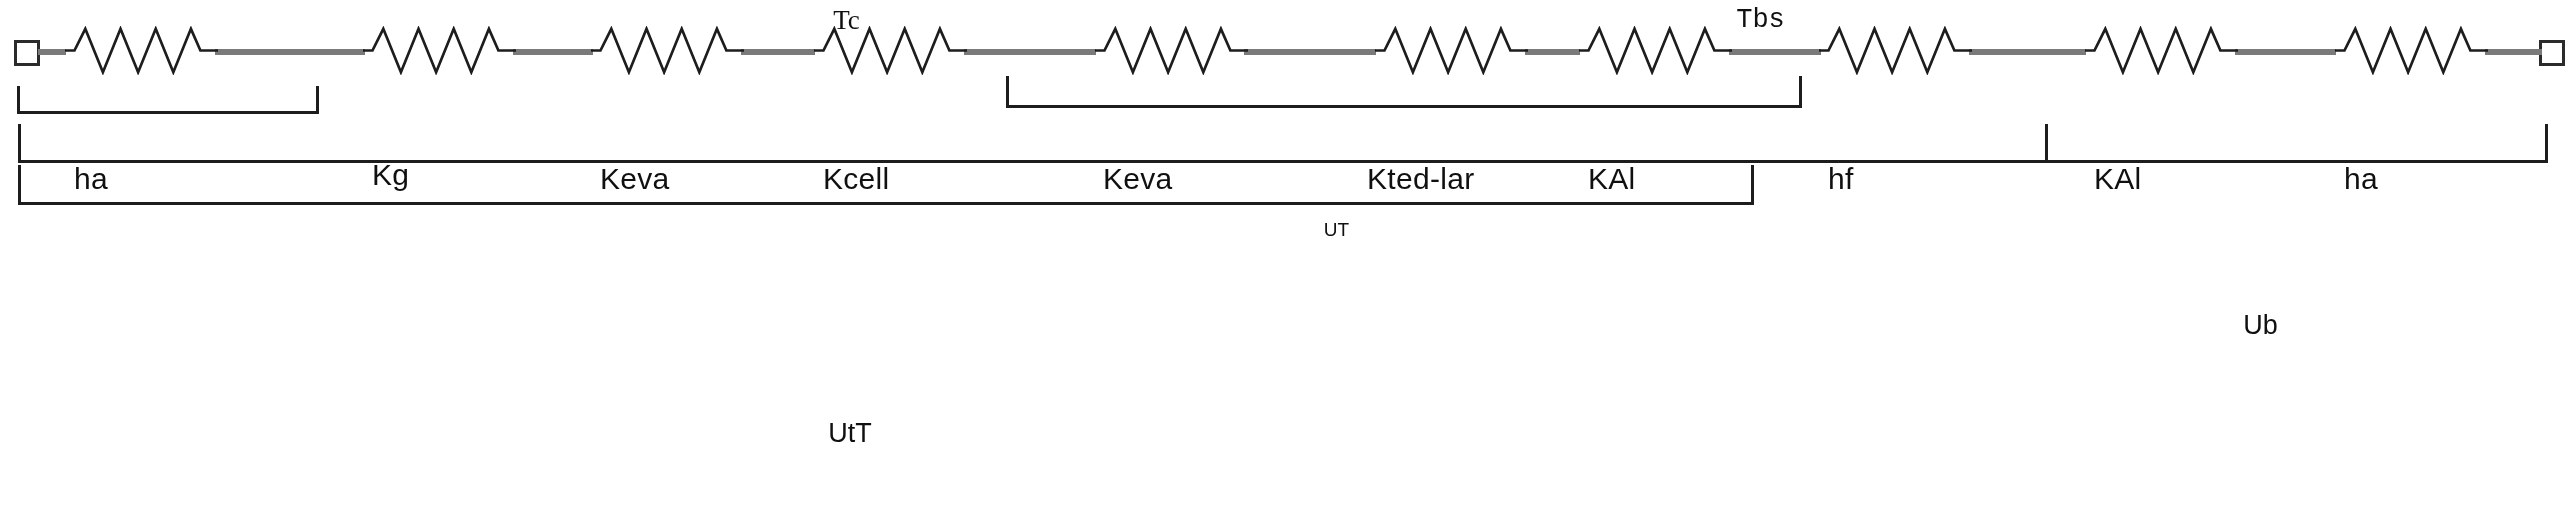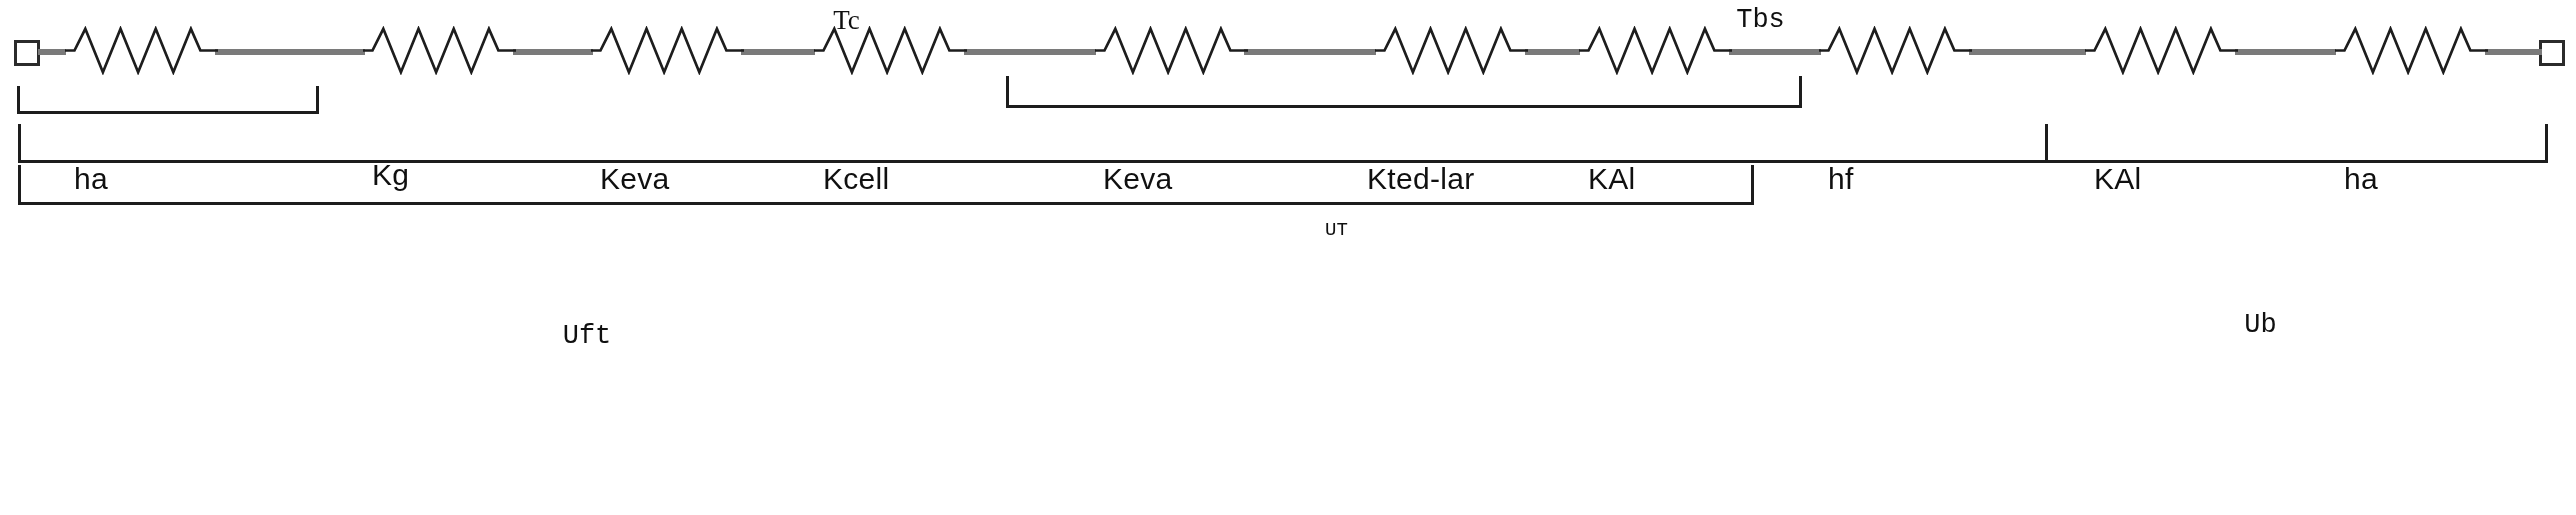--- a/index.html
+++ b/index.html
@@ -33,21 +33,21 @@
   }
 
   
   .bracket{position:absolute;}
   .bracket .bar{position:absolute;left:0;right:0;background:#1d1d1d;height:3.4px;}
   .bracket .arm{position:absolute;width:3.4px;background:#1d1d1d;}
 
   .bracket-label{
     position:absolute;
     color:#101010;
-    font-family:Liberation Mono, monospace;
+    font-family:Liberation Sans, sans-serif;
     font-size:27px;
     white-space:nowrap;
     text-align:center;
   }
   .bracket-label.small{font-size:19px;}
 </style>
 </head>
 <body>
 
 <div id="stage">
@@ -147,23 +147,23 @@
 
   <div class="bracket" style="left:18px;top:124px;width:2030px;height:39px;">
     <div class="arm" style="left:0;  top:0; height:39px;"></div>
     <div class="bar" style="top:36px;"></div>
     <div class="arm" style="right:0; top:0; height:39px;"></div>
   </div>
   <div class="bracket" style="left:2045px;top:124px;width:503px;height:39px;">
     <div class="bar" style="top:36px;"></div>
     <div class="arm" style="right:0; top:0; height:39px;"></div>
   </div>
-  <div class="bracket-label" style="left:486px;top:321px;width:202px;">Uft</div>
   <div class="bracket-label" style="left:2176px;top:310px;width:169px;">Ub</div>
 
   <div class="bracket" style="left:18px;top:165px;width:1736px;height:40px;">
     <div class="arm" style="left:0;  top:0; height:40px;"></div>
     <div class="bar" style="top:37px;"></div>
     <div class="arm" style="right:0; top:0; height:40px;"></div>
   </div>
+  <div class="bracket-label" style="left:749px;top:418px;width:202px;">UtT</div>
 
 </div>
 
 
 </body></html>

